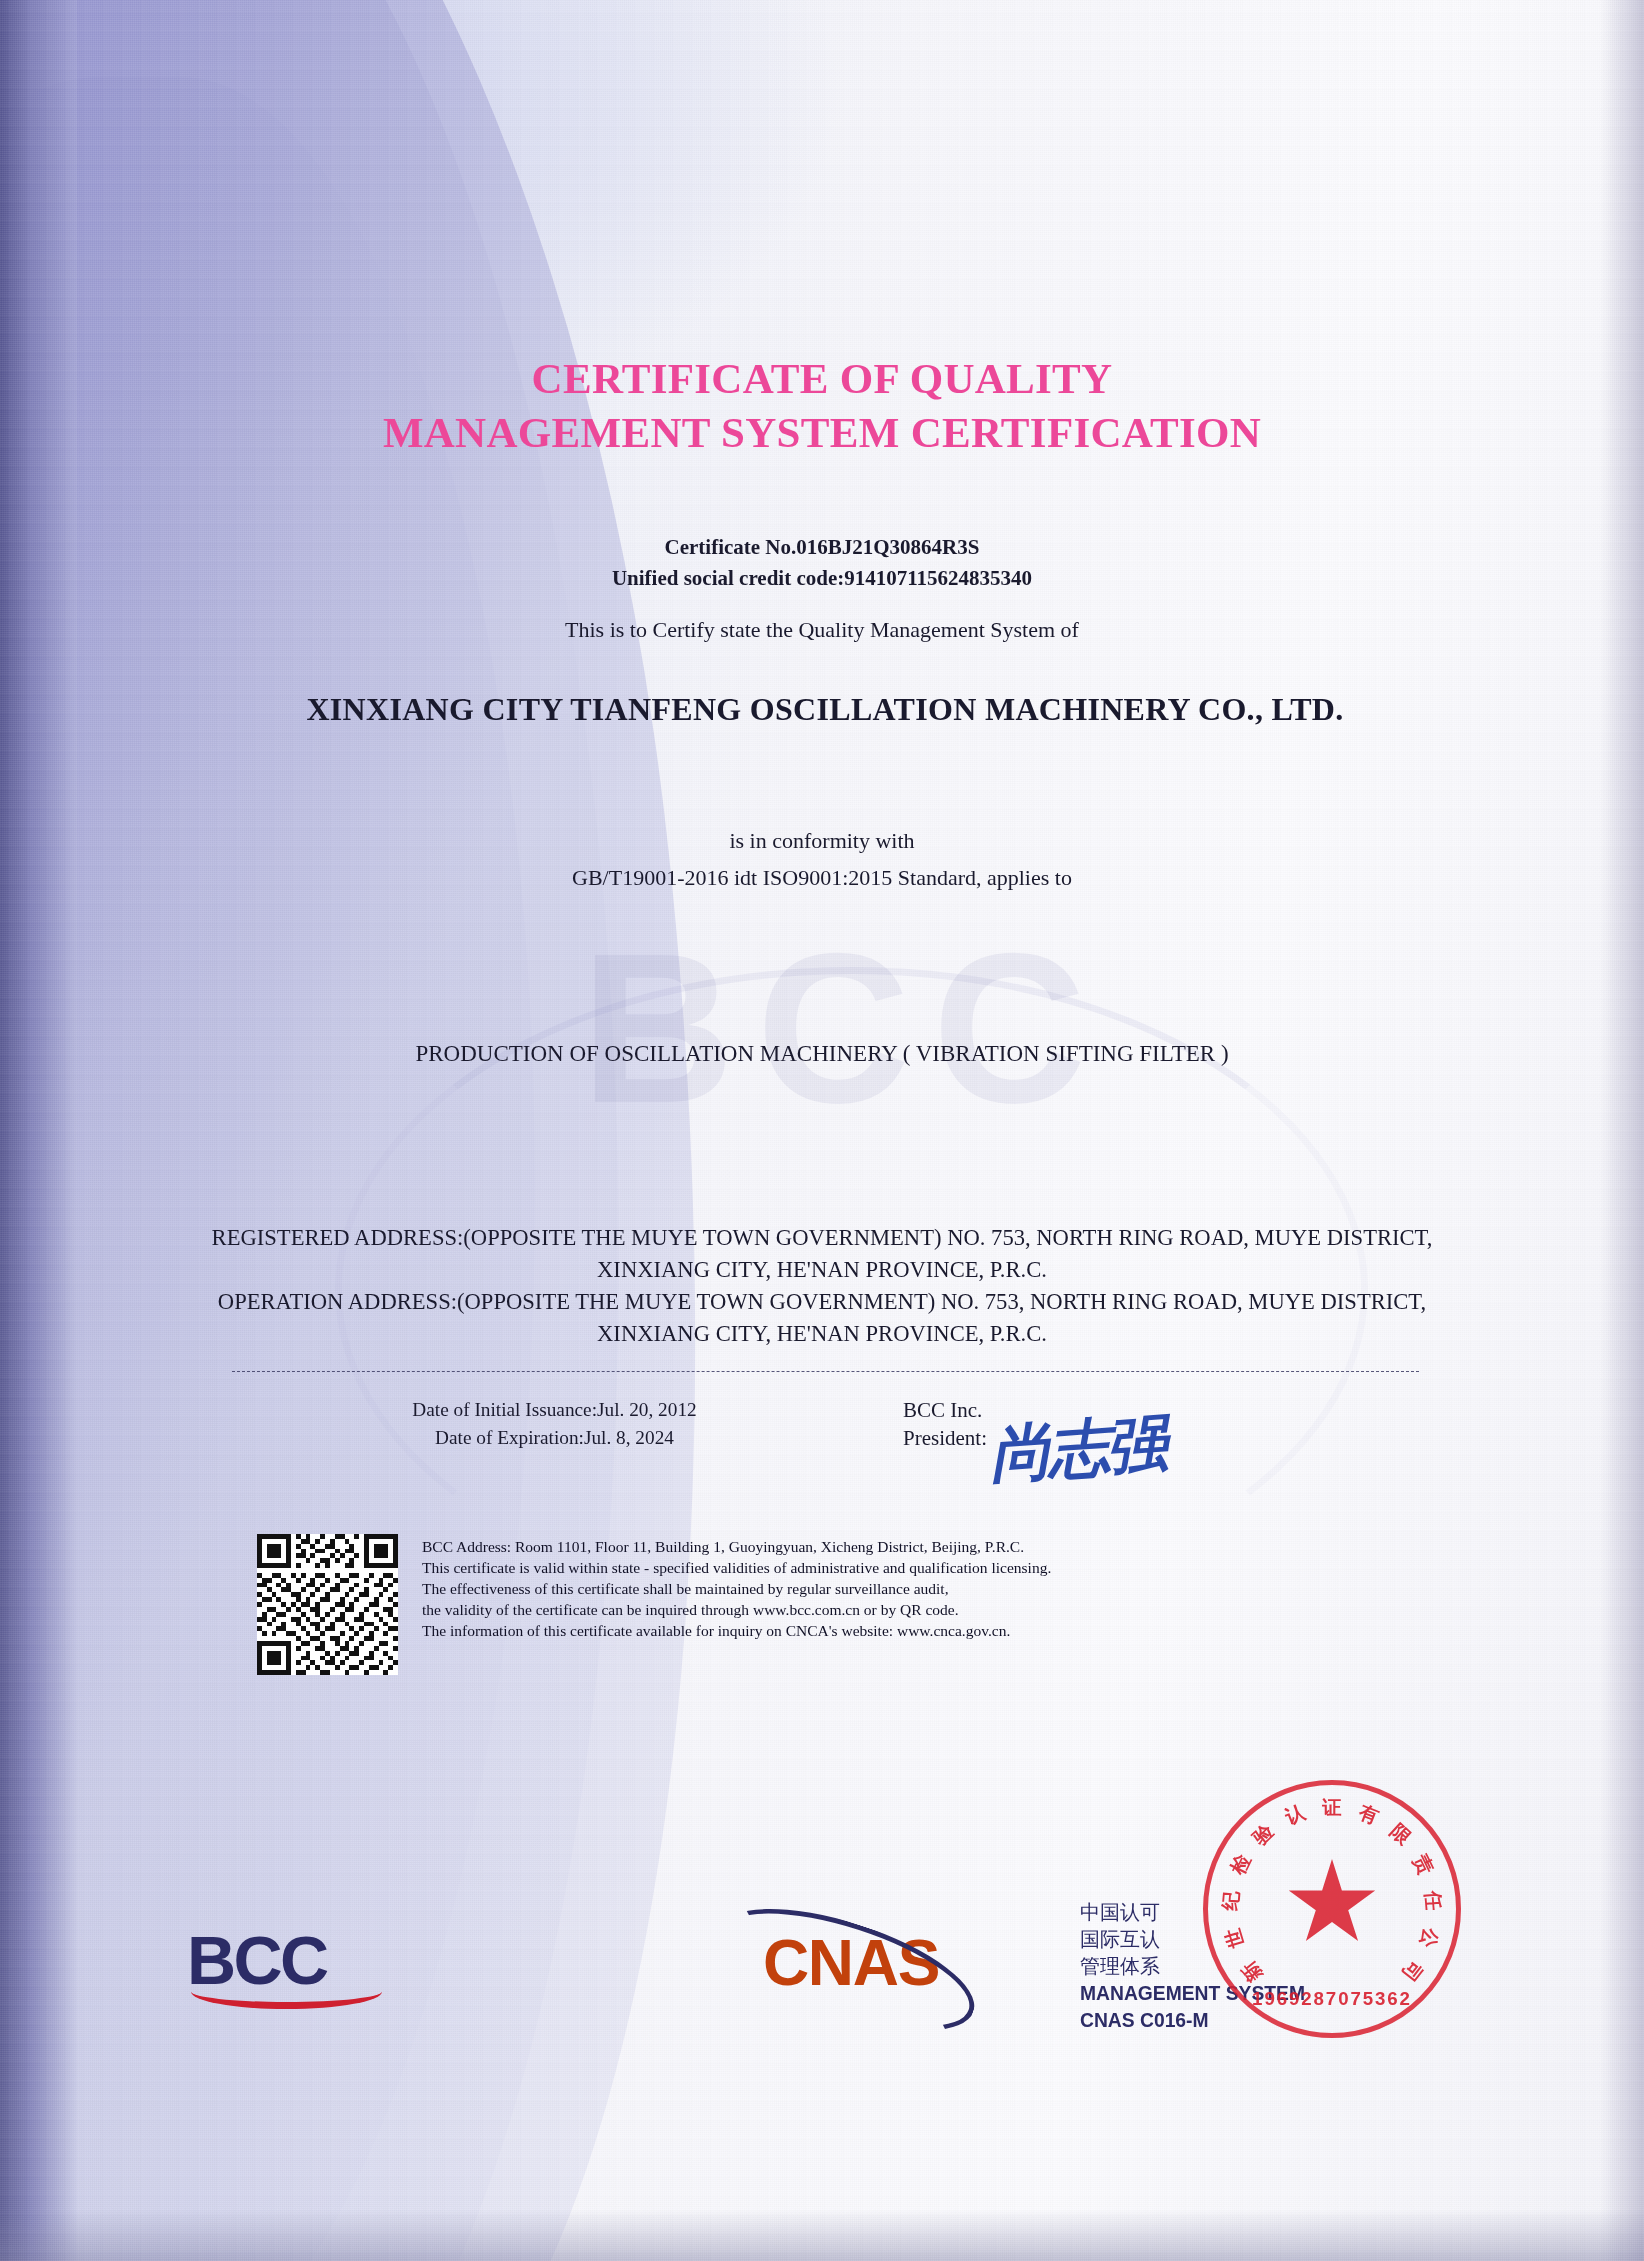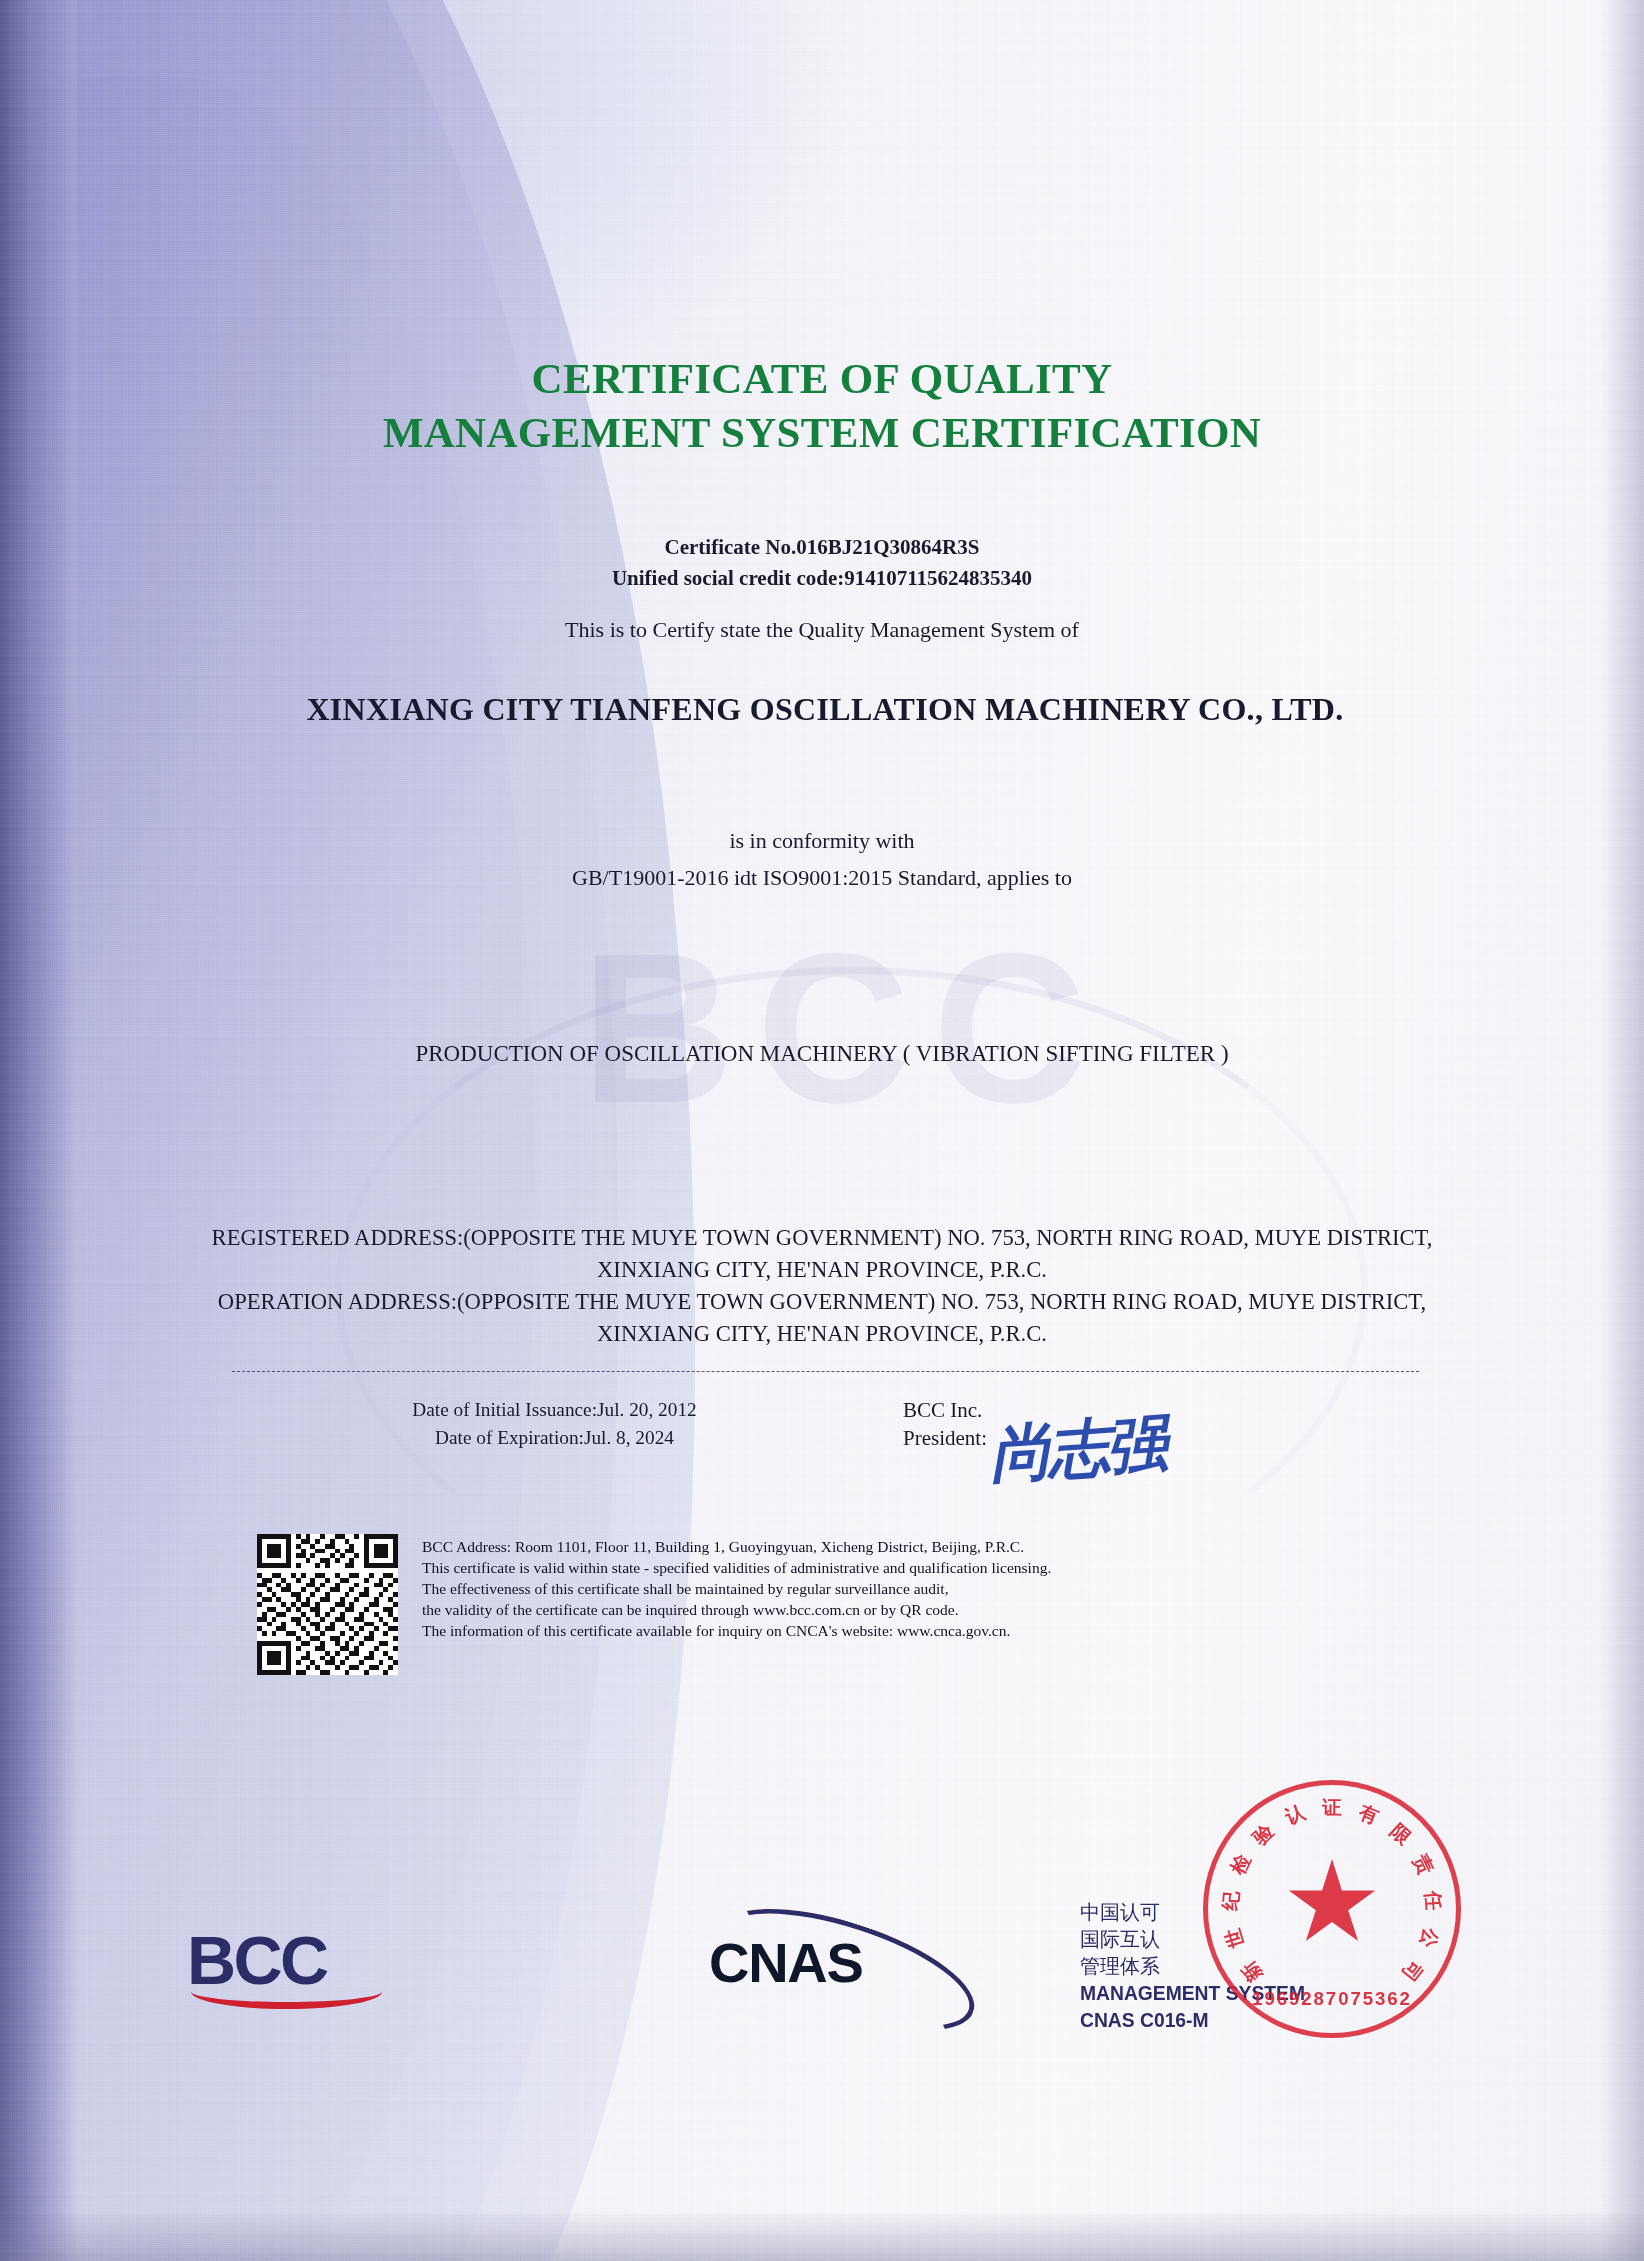--- a/index.html
+++ b/index.html
@@ -128,21 +128,21 @@
   .title {
     position: absolute;
     left: 177px;
     top: 352px;
     width: 1290px;
     text-align: center;
     font-size: 43px;
     font-weight: bold;
     line-height: 54px;
     letter-spacing: 0.3px;
-    color: #15803d;
+    color: #ec4899;
   }
   .cert-no-block {
     position: absolute;
     left: 177px;
     top: 532px;
     width: 1290px;
     text-align: center;
     font-size: 21px;
     font-weight: bold;
     line-height: 31px;
@@ -334,25 +334,26 @@
   .iaf-bottom { bottom: 15.5px; font-size: 11px; }
   .logo-cnas {
     position: absolute;
     left: 522px;
     top: 34px;
     width: 284px;
     height: 90px;
   }
   .cnas-text {
     font-family: "Liberation Sans", sans-serif;
-    font-size: 56px;
-    font-weight: bold;
-    color: #0f172a;
+    font-size: 64px;
+    font-weight: bold;
+    color: #c2410c;
     letter-spacing: -1.3px;
     line-height: 72px;
+    text-align: center;
   }
   .cnas-arc {
     position: absolute;
     left: 2.6px;
     top: -3.9px;
     width: 258px;
     height: 84px;
     border: 5.8px solid #2c2c66;
     border-bottom-color: transparent;
     border-left-color: transparent;

